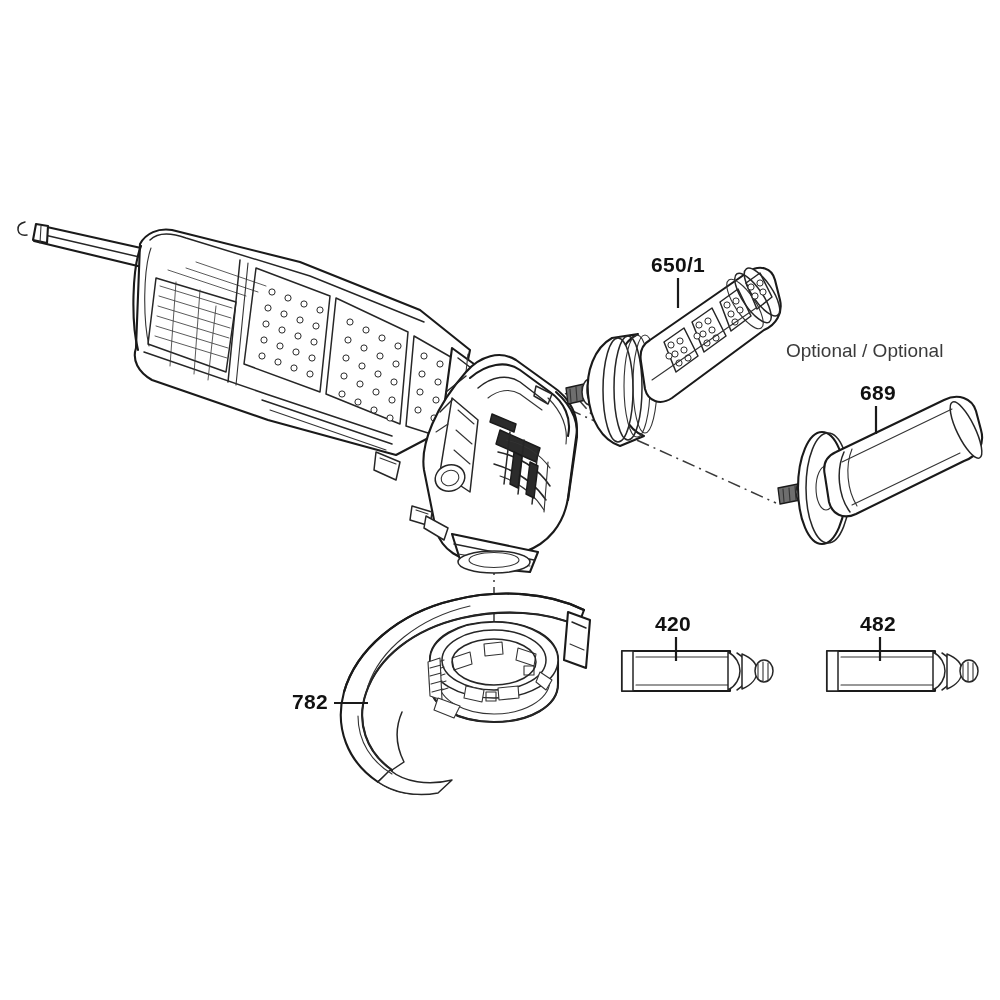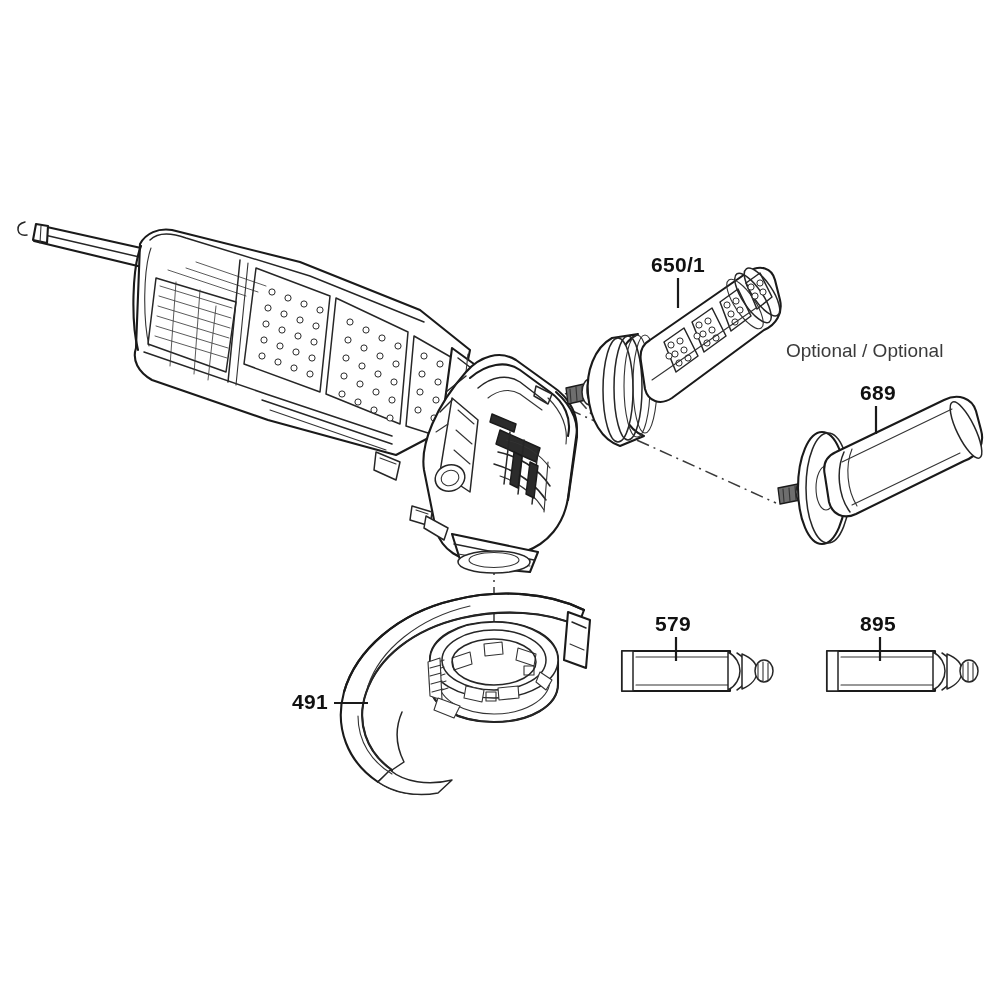--- a/index.html
+++ b/index.html
@@ -529,21 +529,21 @@
       <path class="leader" d="M 334 703 L 368 703"></path>
       <path class="leader" d="M 676 637 L 676 661"></path>
       <path class="leader" d="M 880 637 L 880 661"></path>
     </g>
   </svg>
 
   <div class="lbl" style="left:651px; top:254px;">650/1</div>
 
   <div class="lbl" style="left:860px; top:382px;">689</div>
 
-  <div class="lbl" style="left:292px; top:691px;">491</div>
-
-  <div class="lbl" style="left:655px; top:613px;">579</div>
-
-  <div class="lbl" style="left:860px; top:613px;">895</div>
+  <div class="lbl" style="left:292px; top:691px;">782</div>
+
+  <div class="lbl" style="left:655px; top:613px;">420</div>
+
+  <div class="lbl" style="left:860px; top:613px;">482</div>
 
   <div class="note" style="left:786px; top:341px;">Optional / Optional</div>
 
 </div>
 
 </body></html>

